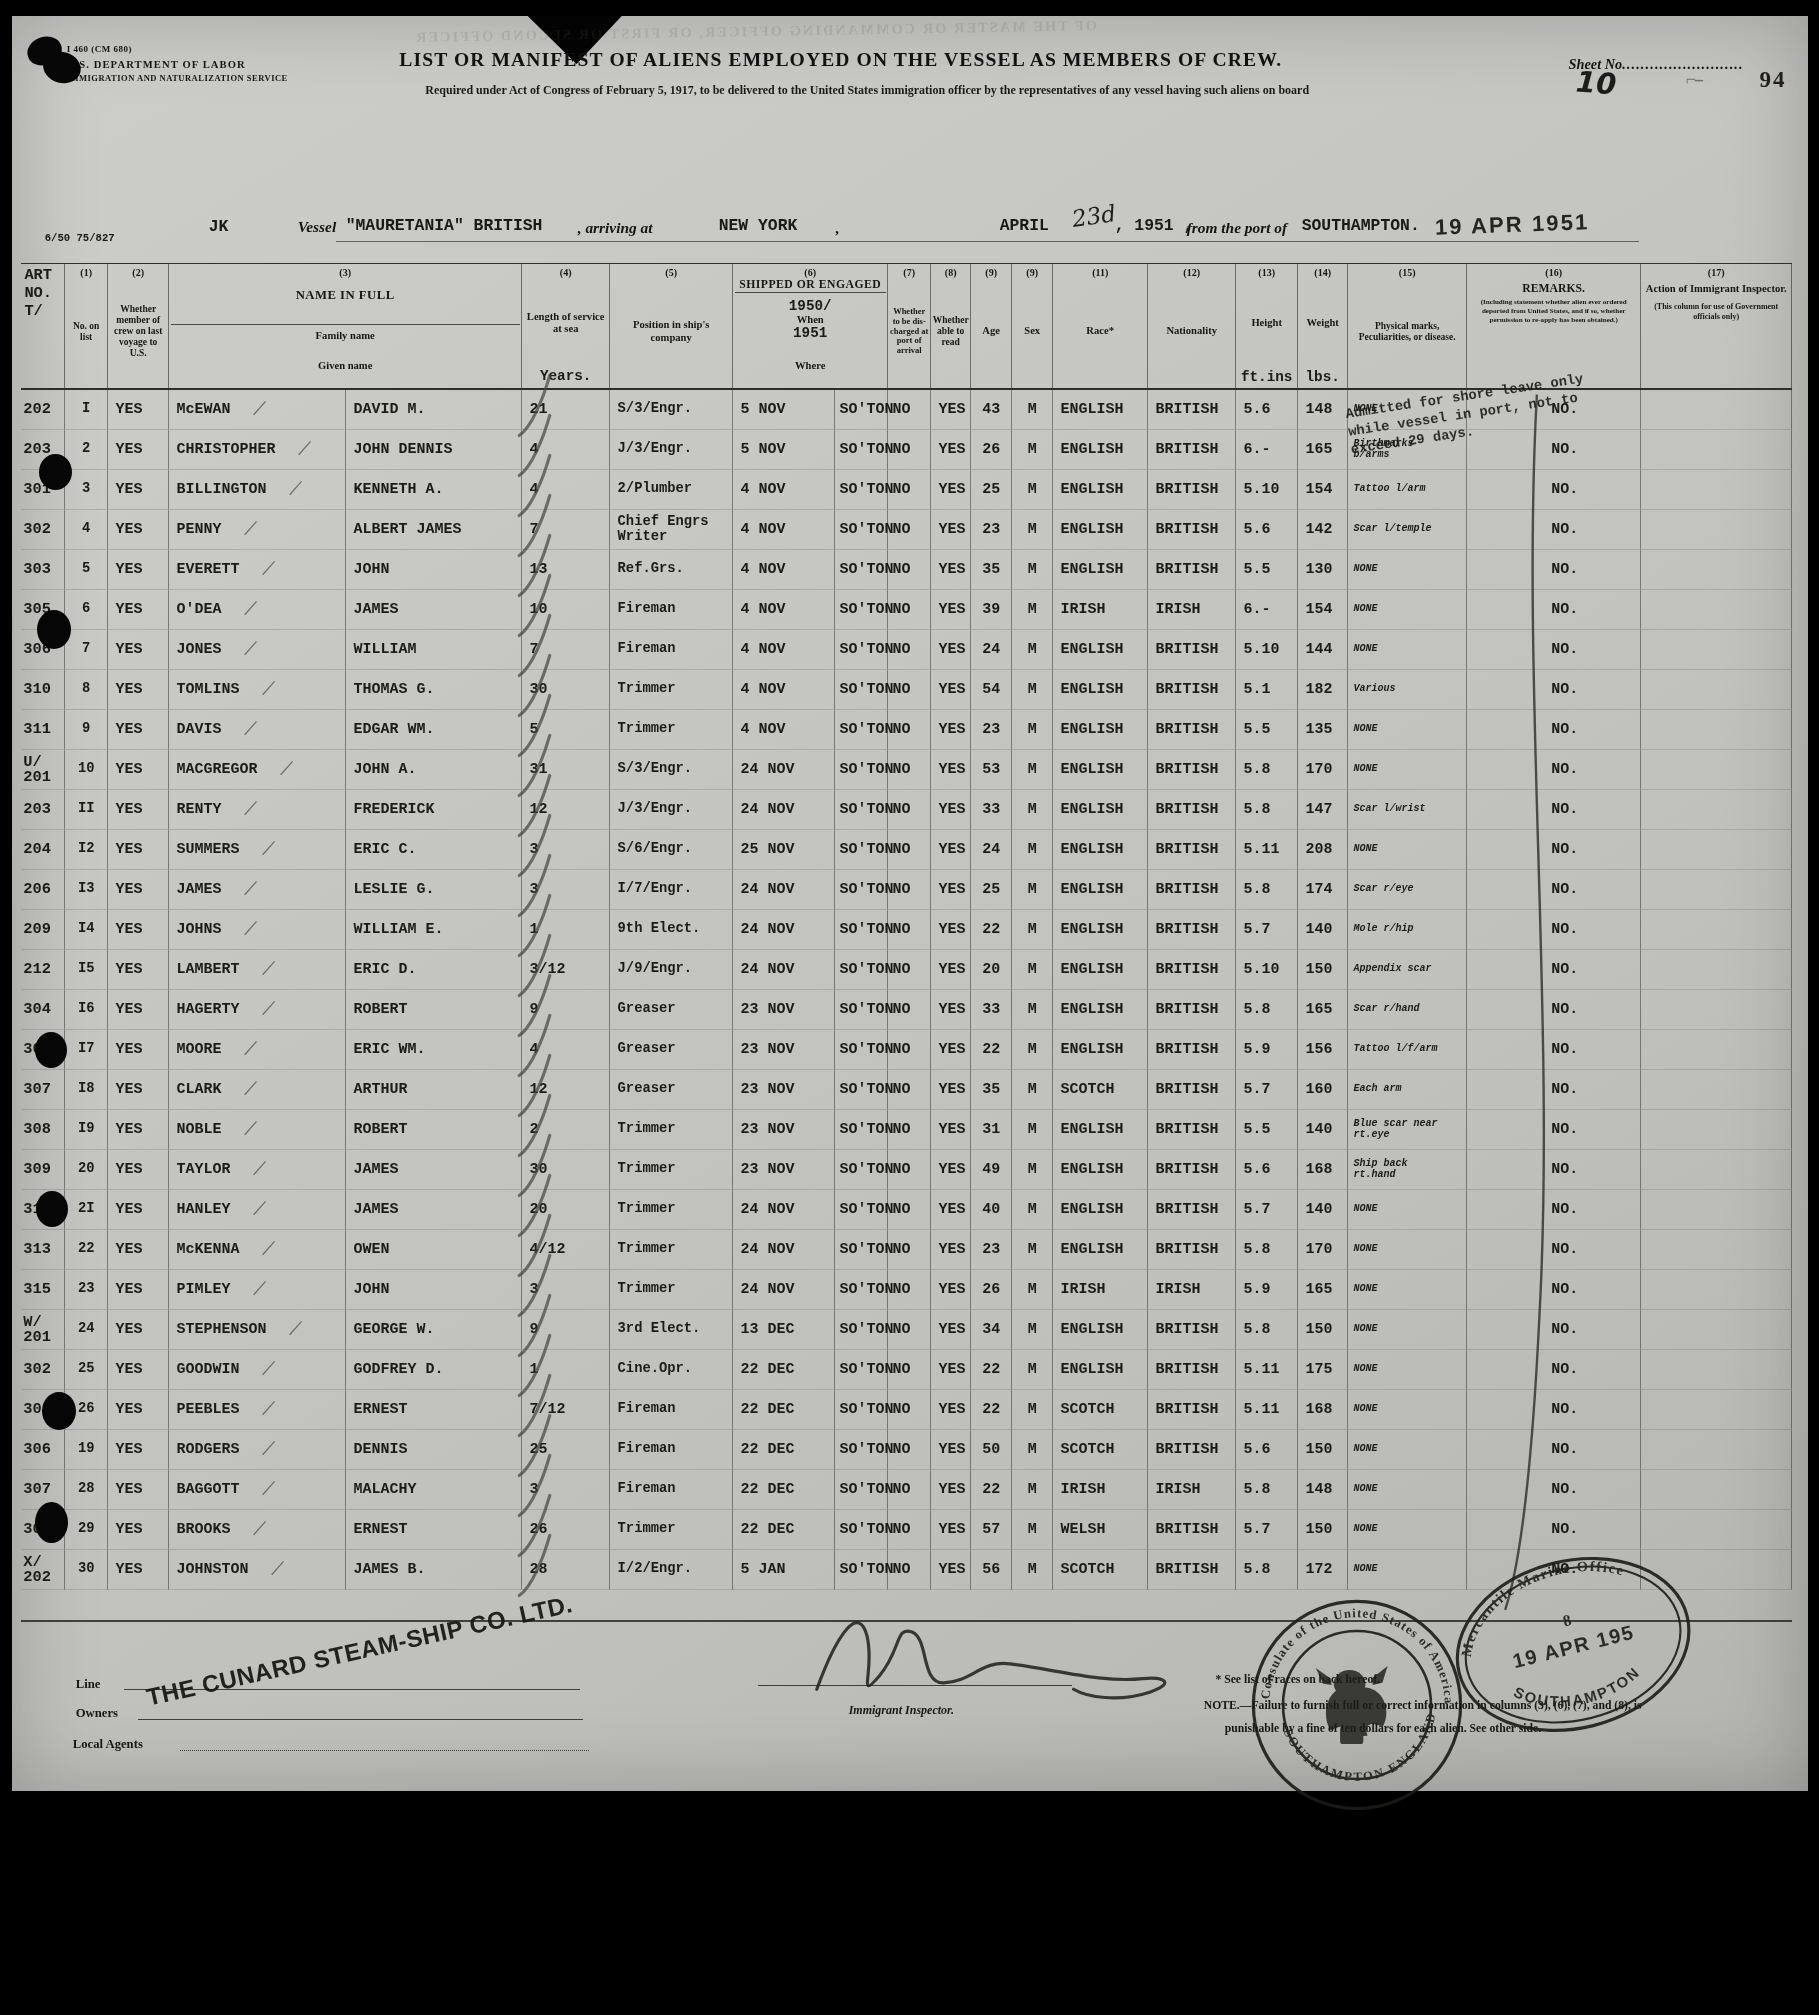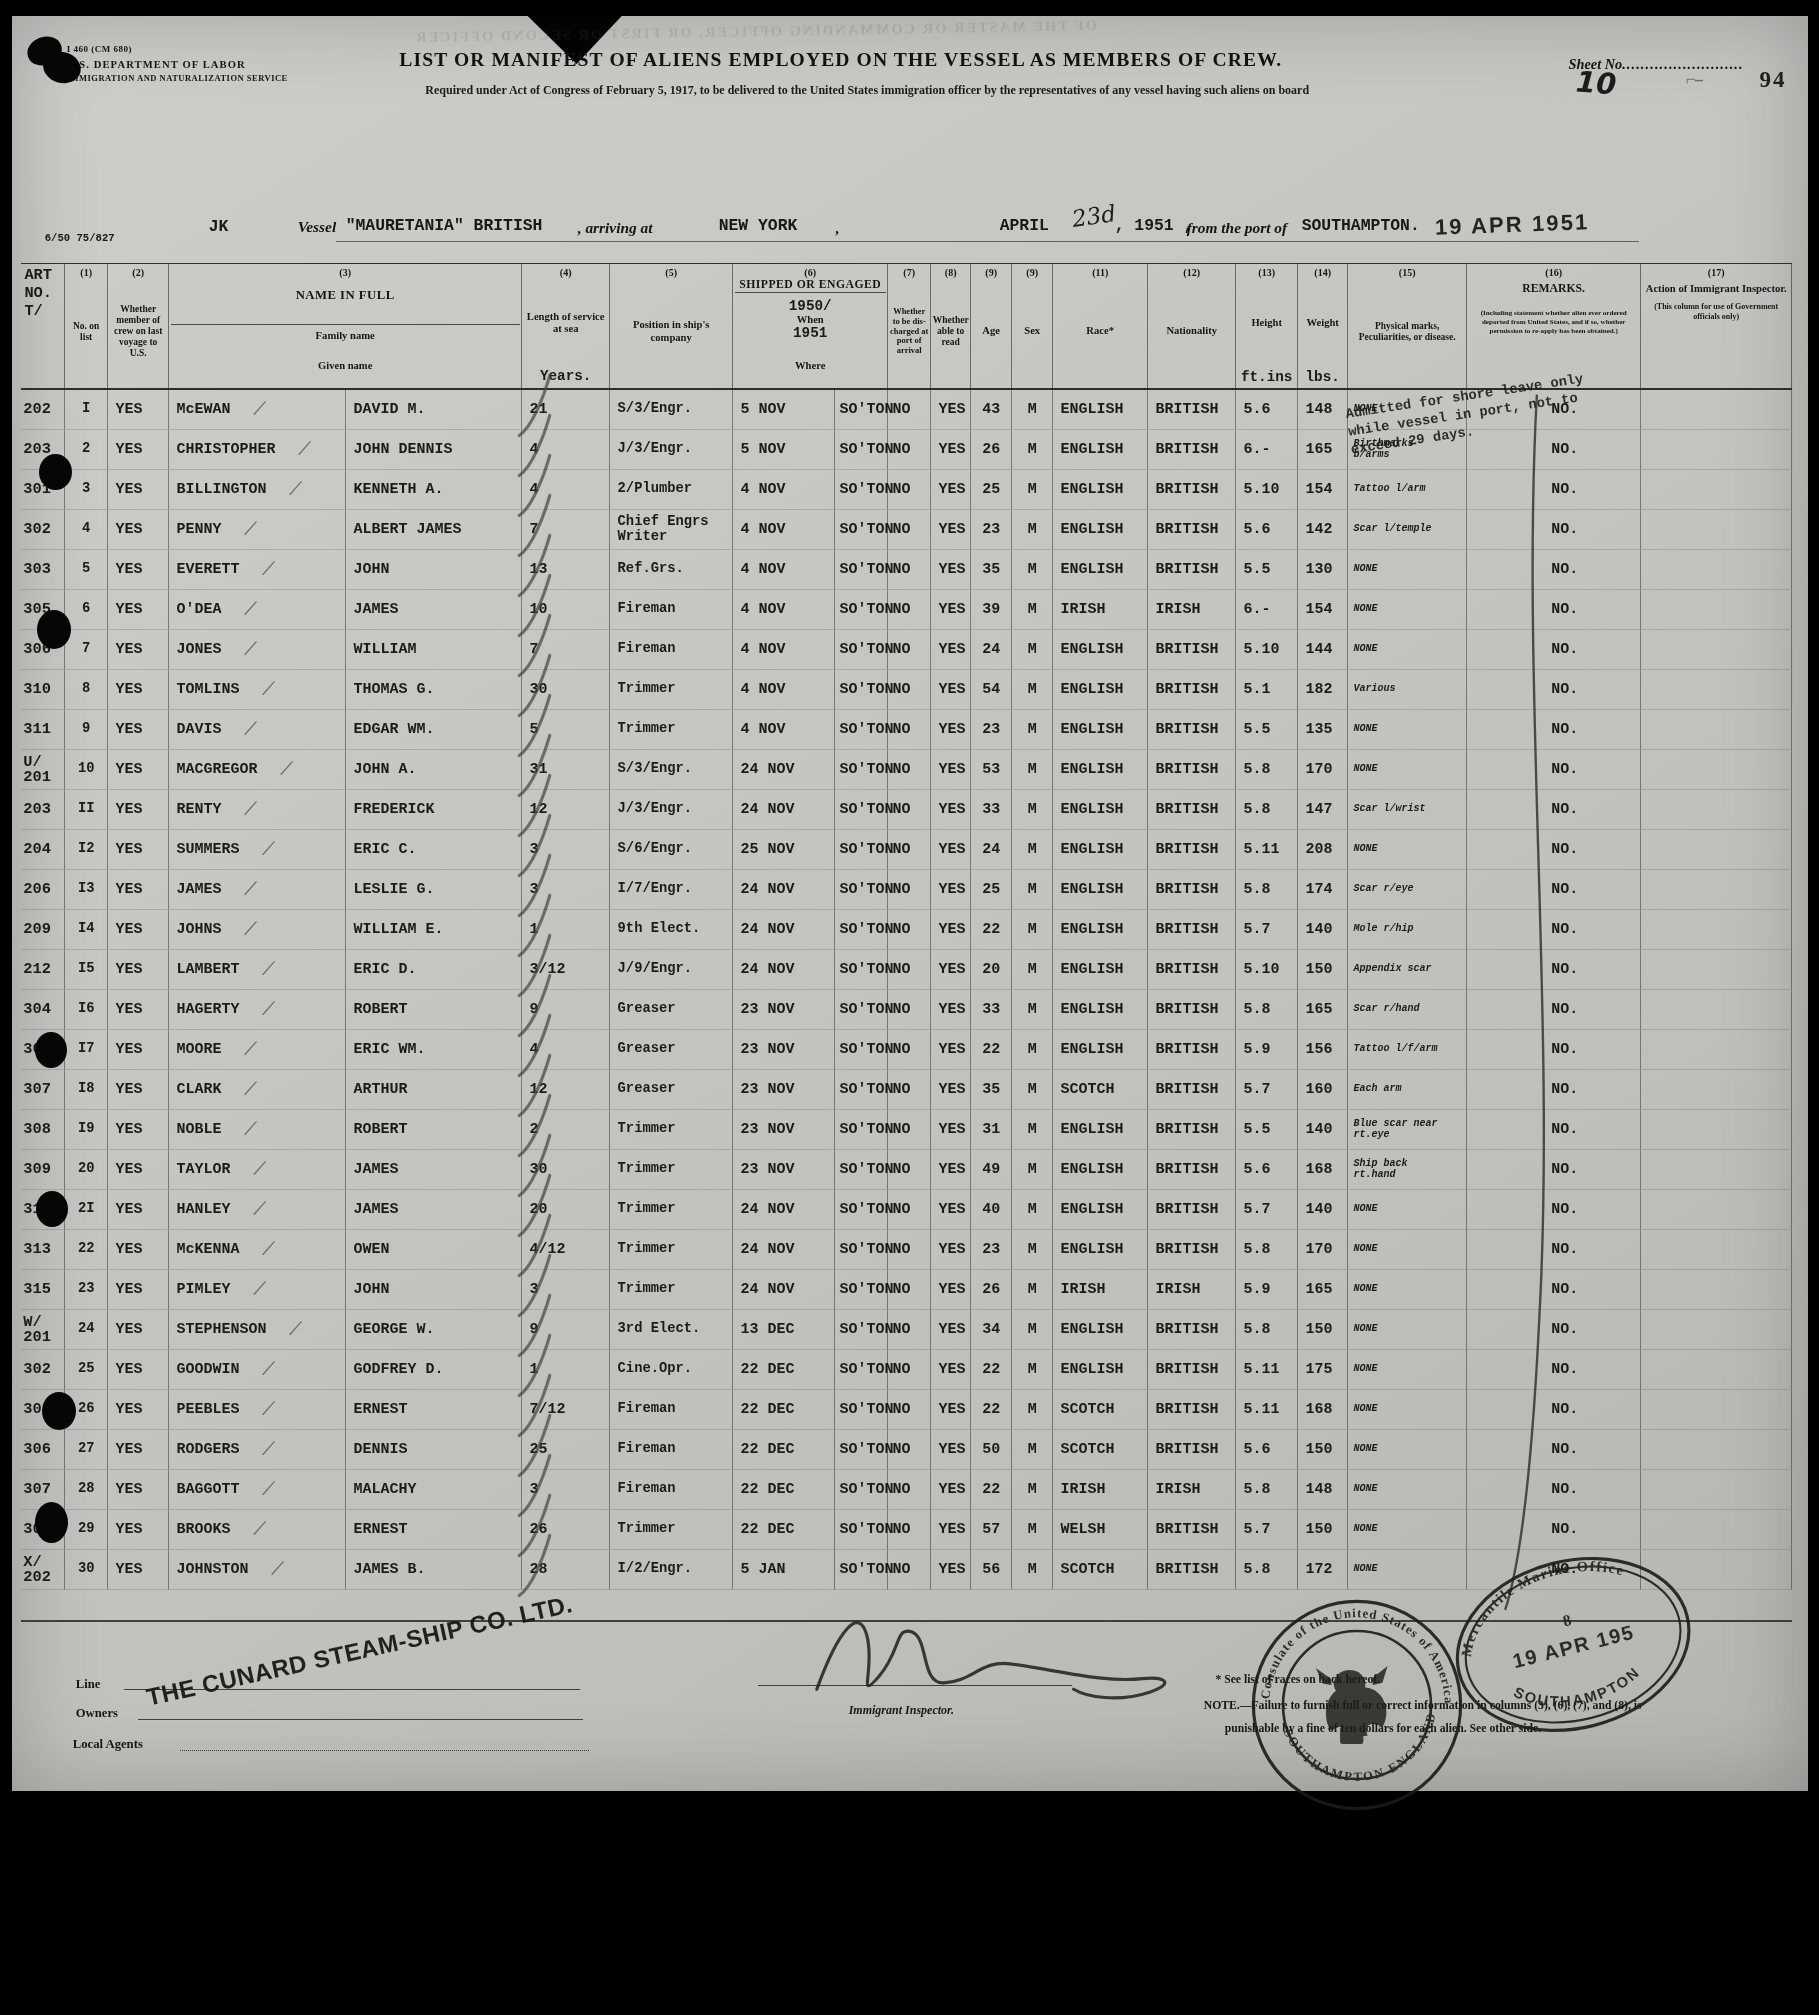--- a/index.html
+++ b/index.html
@@ -49,21 +49,21 @@
       align-items:center;color:#16161405;color:#161614;padding:3.2px 1.6px;box-sizing:border-box;}
   .hc .hn{font-weight:bold;font-size:10px;}
   .hc .hl{font-weight:bold;font-size:10.6px;text-align:center;line-height:1.15;margin:auto 0;}
   .hl.big{font-size:12.7px;letter-spacing:0.5px;}
   .hl.sm{font-size:9.5px;}
   .hsub{width:100%;display:flex;border-top:1.1px solid rgba(40,40,36,.8);margin-top:auto;flex-direction:column;}
   .hsub div{flex:1;text-align:center;font-weight:bold;font-size:10.6px;padding:5.3px 0 13.8px;}
   .htyped{font-family:"Liberation Mono","DejaVu Sans Mono",monospace;font-weight:700;font-size:14.3px;color:#1b1b18;}
   .h-art{justify-content:flex-start;align-items:flex-start;padding-left:3.2px;}
   .h-art .htyped{white-space:pre-line;line-height:1.15;font-size:15.4px;}
-  .note16{font-weight:bold;font-size:7.1px;text-align:center;line-height:1.25;margin-top:13px;}
+  .note16{font-weight:bold;font-size:7.1px;text-align:center;line-height:1.25;margin-top:2px;}
   .note17{font-weight:bold;font-size:8px;text-align:center;line-height:1.3;margin-top:6.4px;}
   .span2{grid-column:span 2;}
 
   .trow{height:40px;}
   .cell{display:flex;align-items:center;border-right:0.5px solid rgba(45,45,42,.5);
         border-bottom:0.5px solid rgba(100,100,92,.28);padding:1.1px 3.2px 1.1px 7.4px;
         font-family:"Liberation Mono","DejaVu Sans Mono",monospace;font-weight:700;font-size:15px;
         color:#1b1b18;position:relative;box-sizing:border-box;line-height:1.05;}
   .c-art{flex-direction:column;align-items:flex-start;justify-content:center;padding-left:2.1px;font-size:15.4px;line-height:.92;}
   .c-no{justify-content:center;padding:0;font-size:13.8px;}
@@ -1009,21 +1009,21 @@
           <div class="cell c-race">SCOTCH</div>
           <div class="cell c-nat">BRITISH</div>
           <div class="cell c-height">5.11</div>
           <div class="cell c-weight">168</div>
           <div class="cell c-marks">NONE</div>
           <div class="cell c-remarks">NO.</div>
           <div class="cell c-action"></div>
         </div>
         <div class="trow">
           <div class="cell c-art">306</div>
-          <div class="cell c-no">27</div>
+          <div class="cell c-no">19</div>
           <div class="cell c-crew">YES</div>
           <div class="cell c-family">
             <span>RODGERS</span>
             <span class="check">∕</span>
           </div>
           <div class="cell c-given">DENNIS</div>
           <div class="cell c-service">
             <svg class="slash" viewBox="0 0 74 128">
               <path d="M8 120 C32 104 54 48 66 6" fill="none" stroke="#45443e" stroke-width="6" stroke-linecap="round" opacity="0.7"></path>
             </svg>

